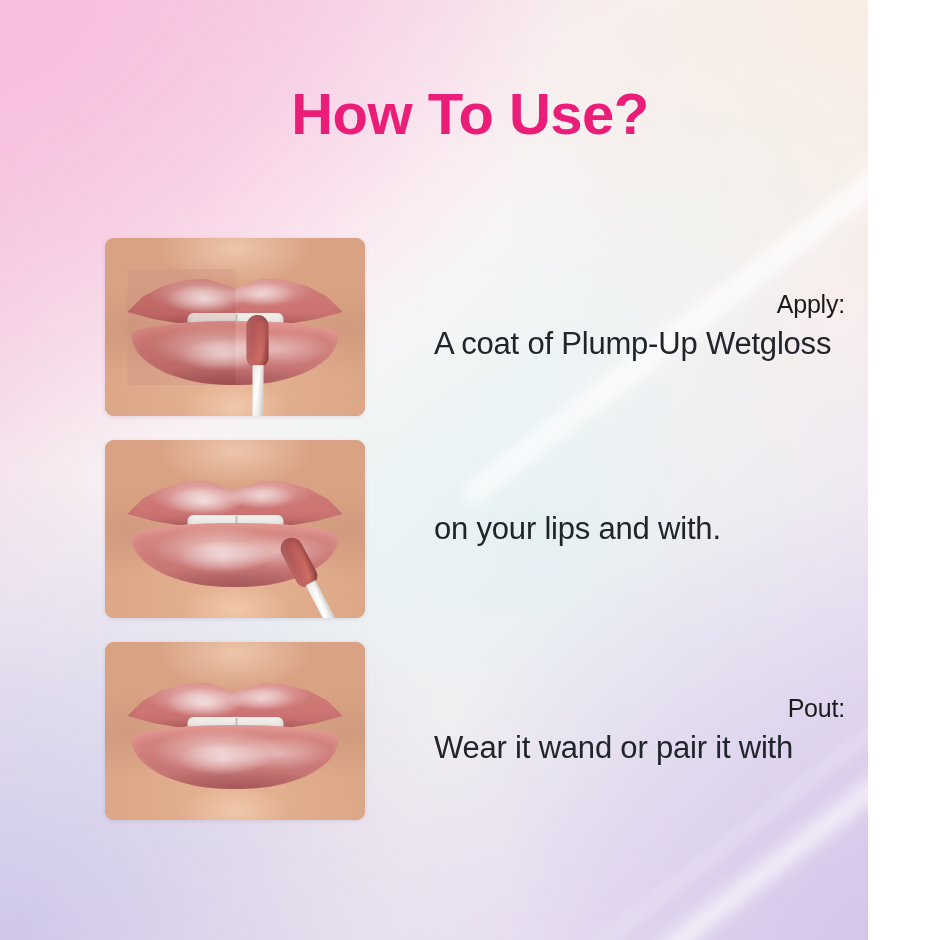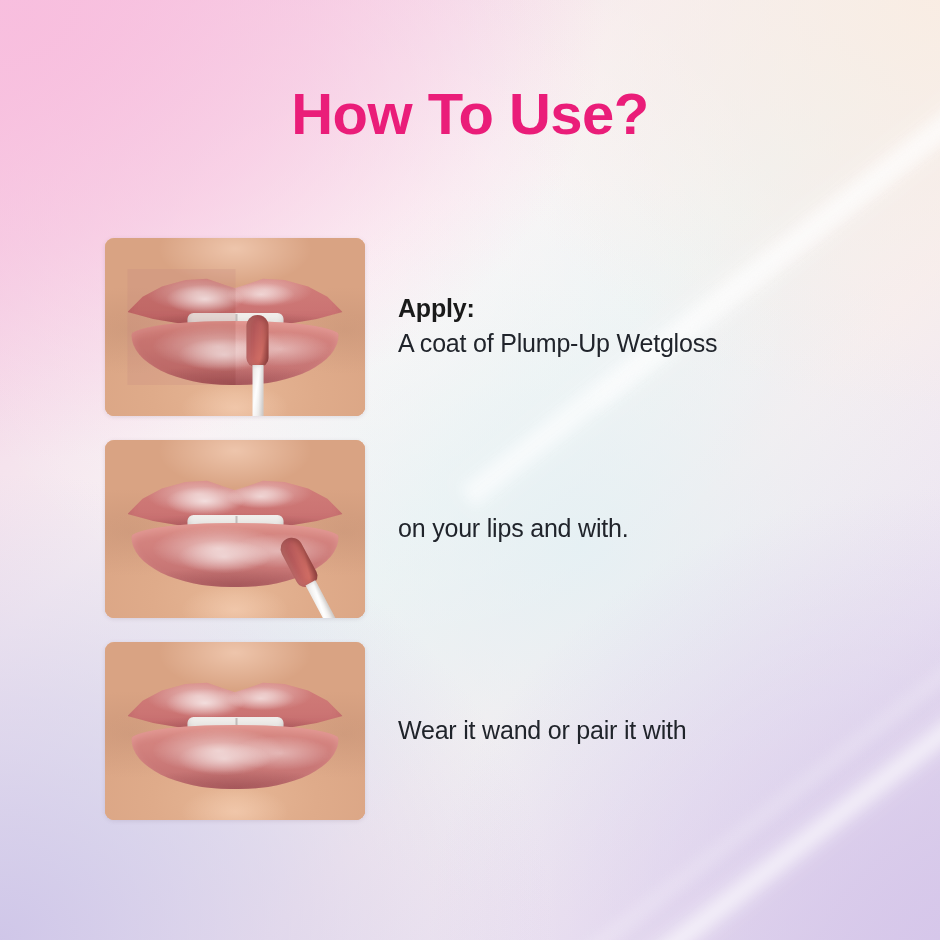--- a/index.html
+++ b/index.html
@@ -7,21 +7,21 @@
 
   html, body {
     width: 940px;
     height: 940px;
     overflow: hidden;
     font-family: "Liberation Sans", sans-serif;
   }
 
   .poster {
     position: relative;
-    width: 940px;
+    width: 868px;
     height: 940px;
     overflow: hidden;
     background:
       radial-gradient(120% 90% at 2% 2%,   rgba(248,190,222,0.95) 0%, rgba(248,190,222,0.55) 26%, rgba(248,190,222,0) 52%),
       radial-gradient(95% 80% at 0% 100%,  rgba(206,196,232,0.95) 0%, rgba(206,196,232,0.50) 32%, rgba(206,196,232,0) 62%),
       radial-gradient(85% 75% at 100% 100%,rgba(214,198,234,0.90) 0%, rgba(214,198,234,0.45) 34%, rgba(214,198,234,0) 64%),
       radial-gradient(75% 65% at 100% 0%,  rgba(250,236,226,0.92) 0%, rgba(250,236,226,0.40) 38%, rgba(250,236,226,0) 68%),
       radial-gradient(60% 55% at 62% 58%,  rgba(226,240,244,0.80) 0%, rgba(226,240,244,0.30) 40%, rgba(226,240,244,0) 72%),
       radial-gradient(70% 60% at 40% 30%,  rgba(255,252,250,0.70) 0%, rgba(255,252,250,0) 65%),
       linear-gradient(135deg, #f7c7e2 0%, #f4d8e8 16%, #f6eef2 34%, #eef3f3 50%, #f6eef0 64%, #ece4f2 82%, #d8cfe9 100%);
@@ -246,32 +246,34 @@
   .wand-1 { left: 119px; top: 46px; transform: rotate(0deg); }
   .wand-2 { left: 148px; top: 68px; transform: rotate(-28deg); }
 
   
   .text {
     margin-left: 33px;
     flex: 1 1 auto;
   }
   .step-title {
     font-size: 25px;
-    font-weight: 700;
+    font-weight: 400;
     color: #1a1a1a;
     line-height: 1.18;
     margin-bottom: 3px;
     letter-spacing: -0.2px;
+    text-align: right;
   }
   .step-body {
-    font-size: 25px;
+    font-size: 31px;
     font-weight: 400;
     color: #20242b;
     line-height: 1.33;
     letter-spacing: -0.2px;
+    margin-left: 36px;
   }
 </style>
 </head>
 <body>
 
 <div class="poster">
 
   <div class="streak streak-top"></div>
   <div class="streak streak-top-2"></div>
   <div class="streak streak-bottom"></div>
@@ -328,18 +330,19 @@
         <div class="skin"></div>
         <div class="chin"></div>
         <div class="mouth">
           <div class="lip-top"></div>
           <div class="teeth"></div>
           <div class="lip-bottom"></div>
           <div class="gloss"></div>
         </div>
       </div>
       <div class="text">
+        <div class="step-title">Pout:</div>
         <div class="step-body">Wear it wand or pair it with</div>
       </div>
     </div>
 
   </div>
 </div>
 
 </body></html>

